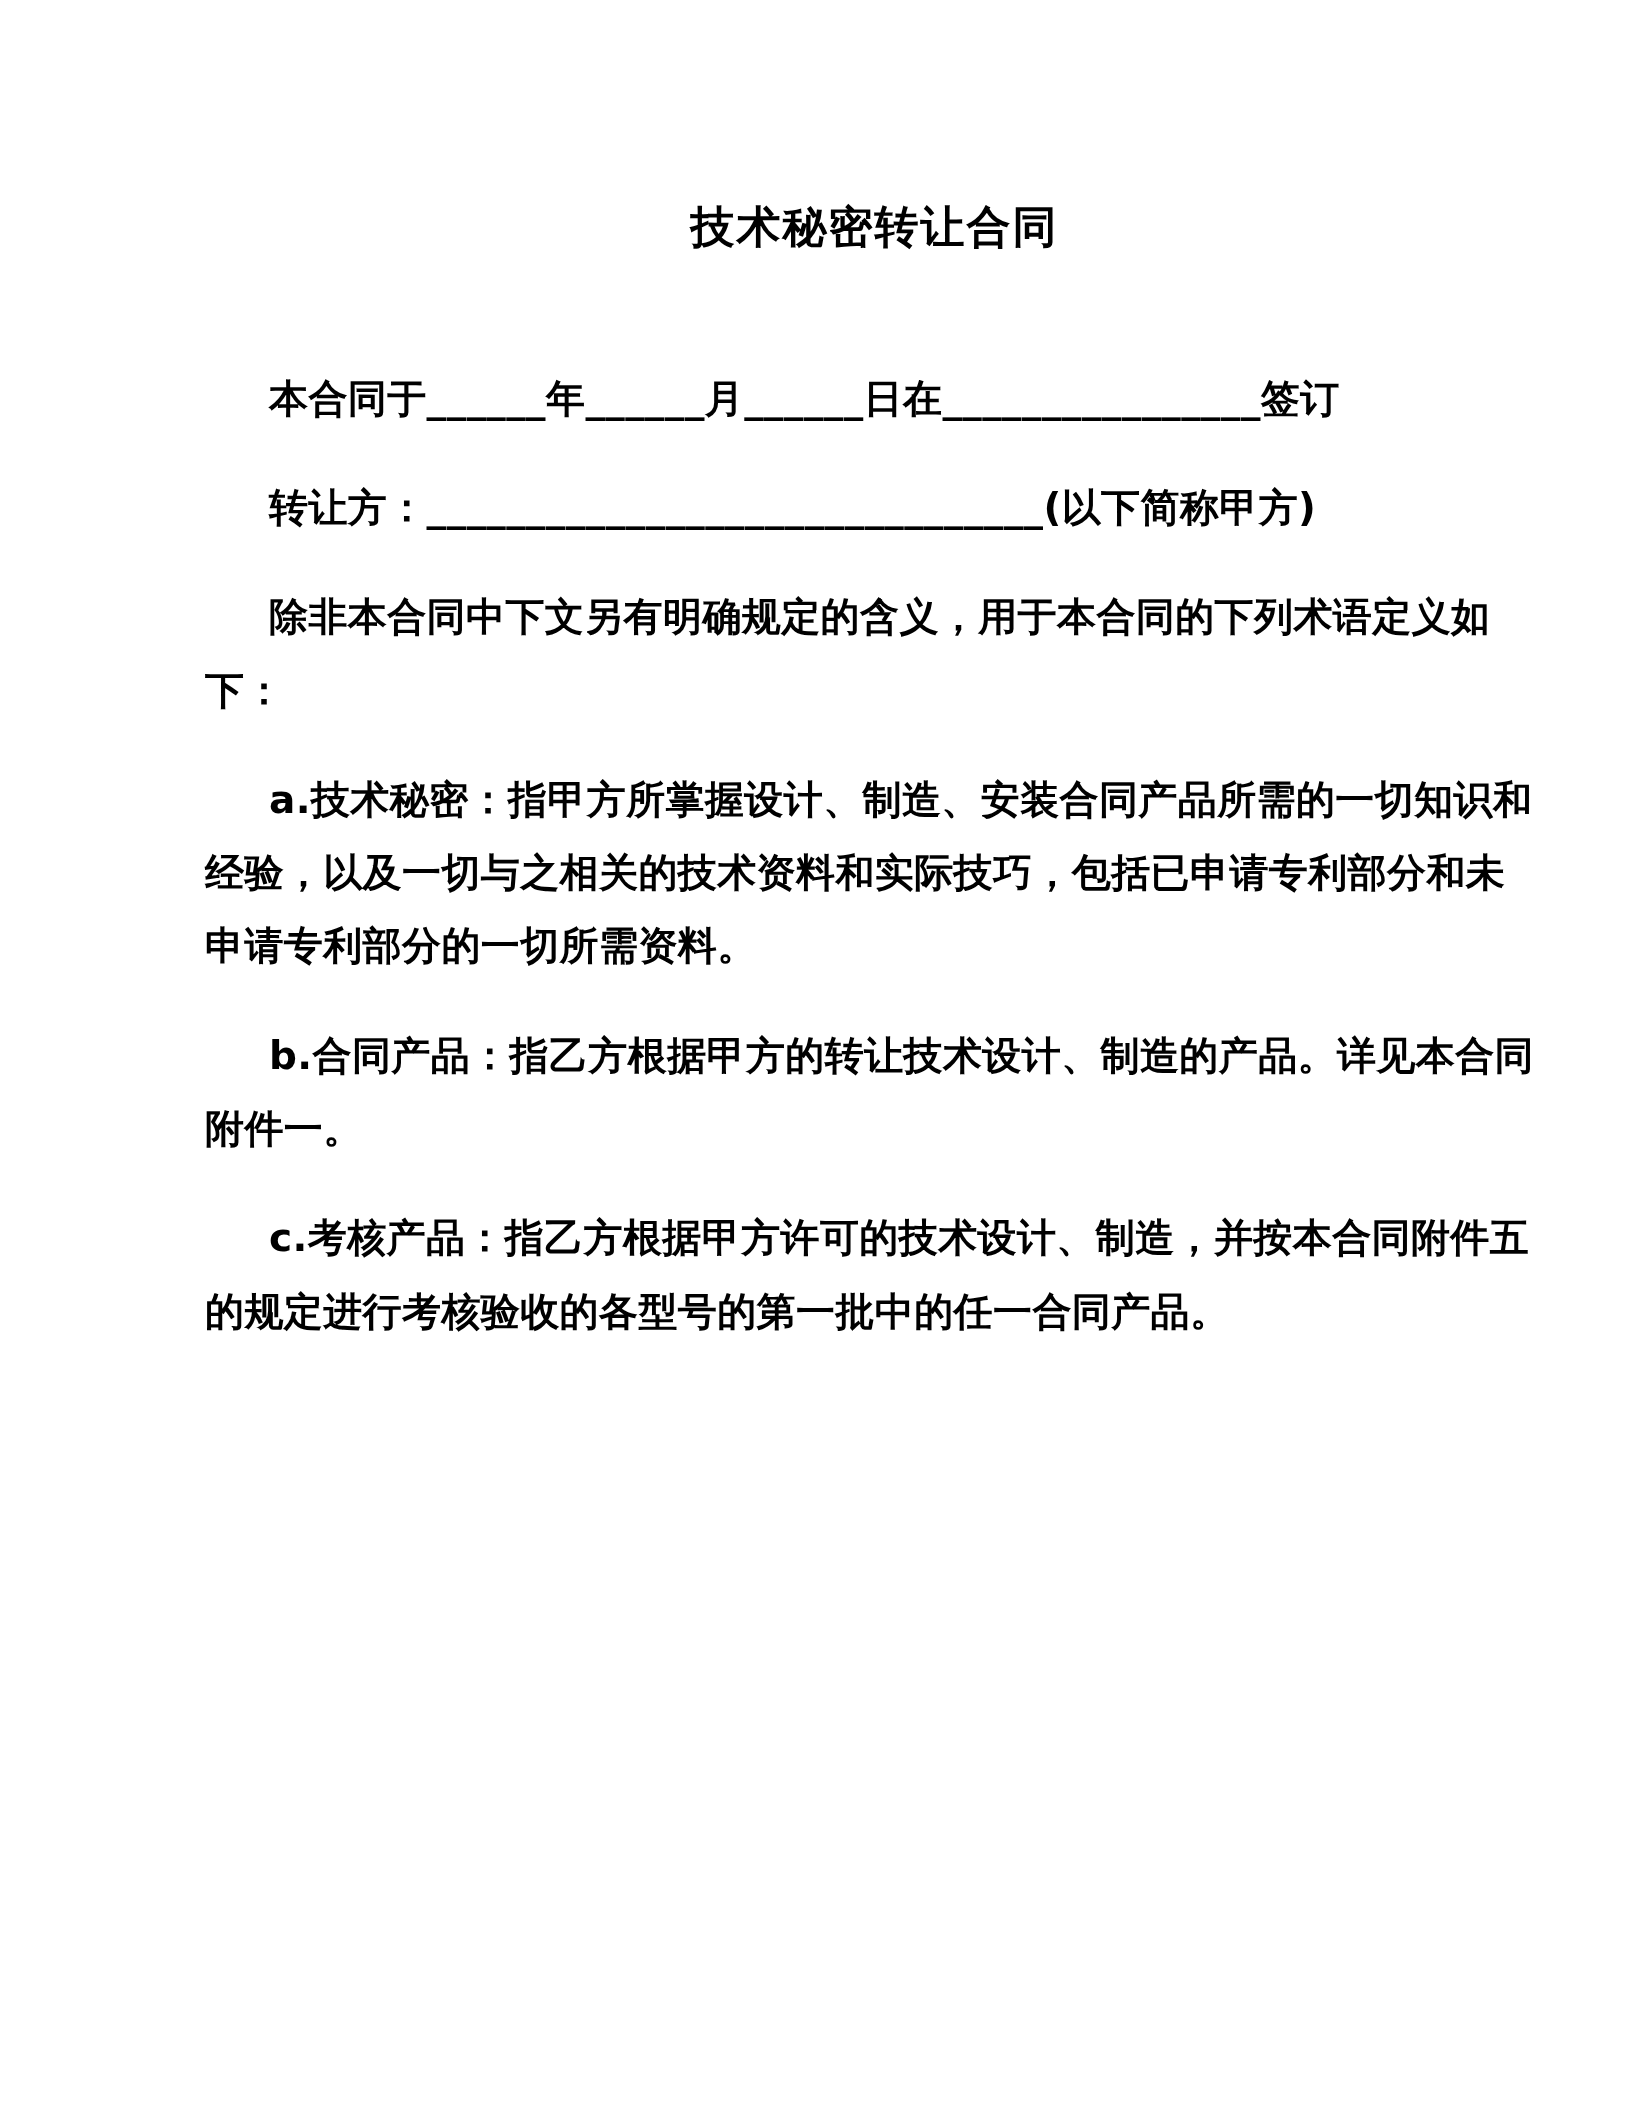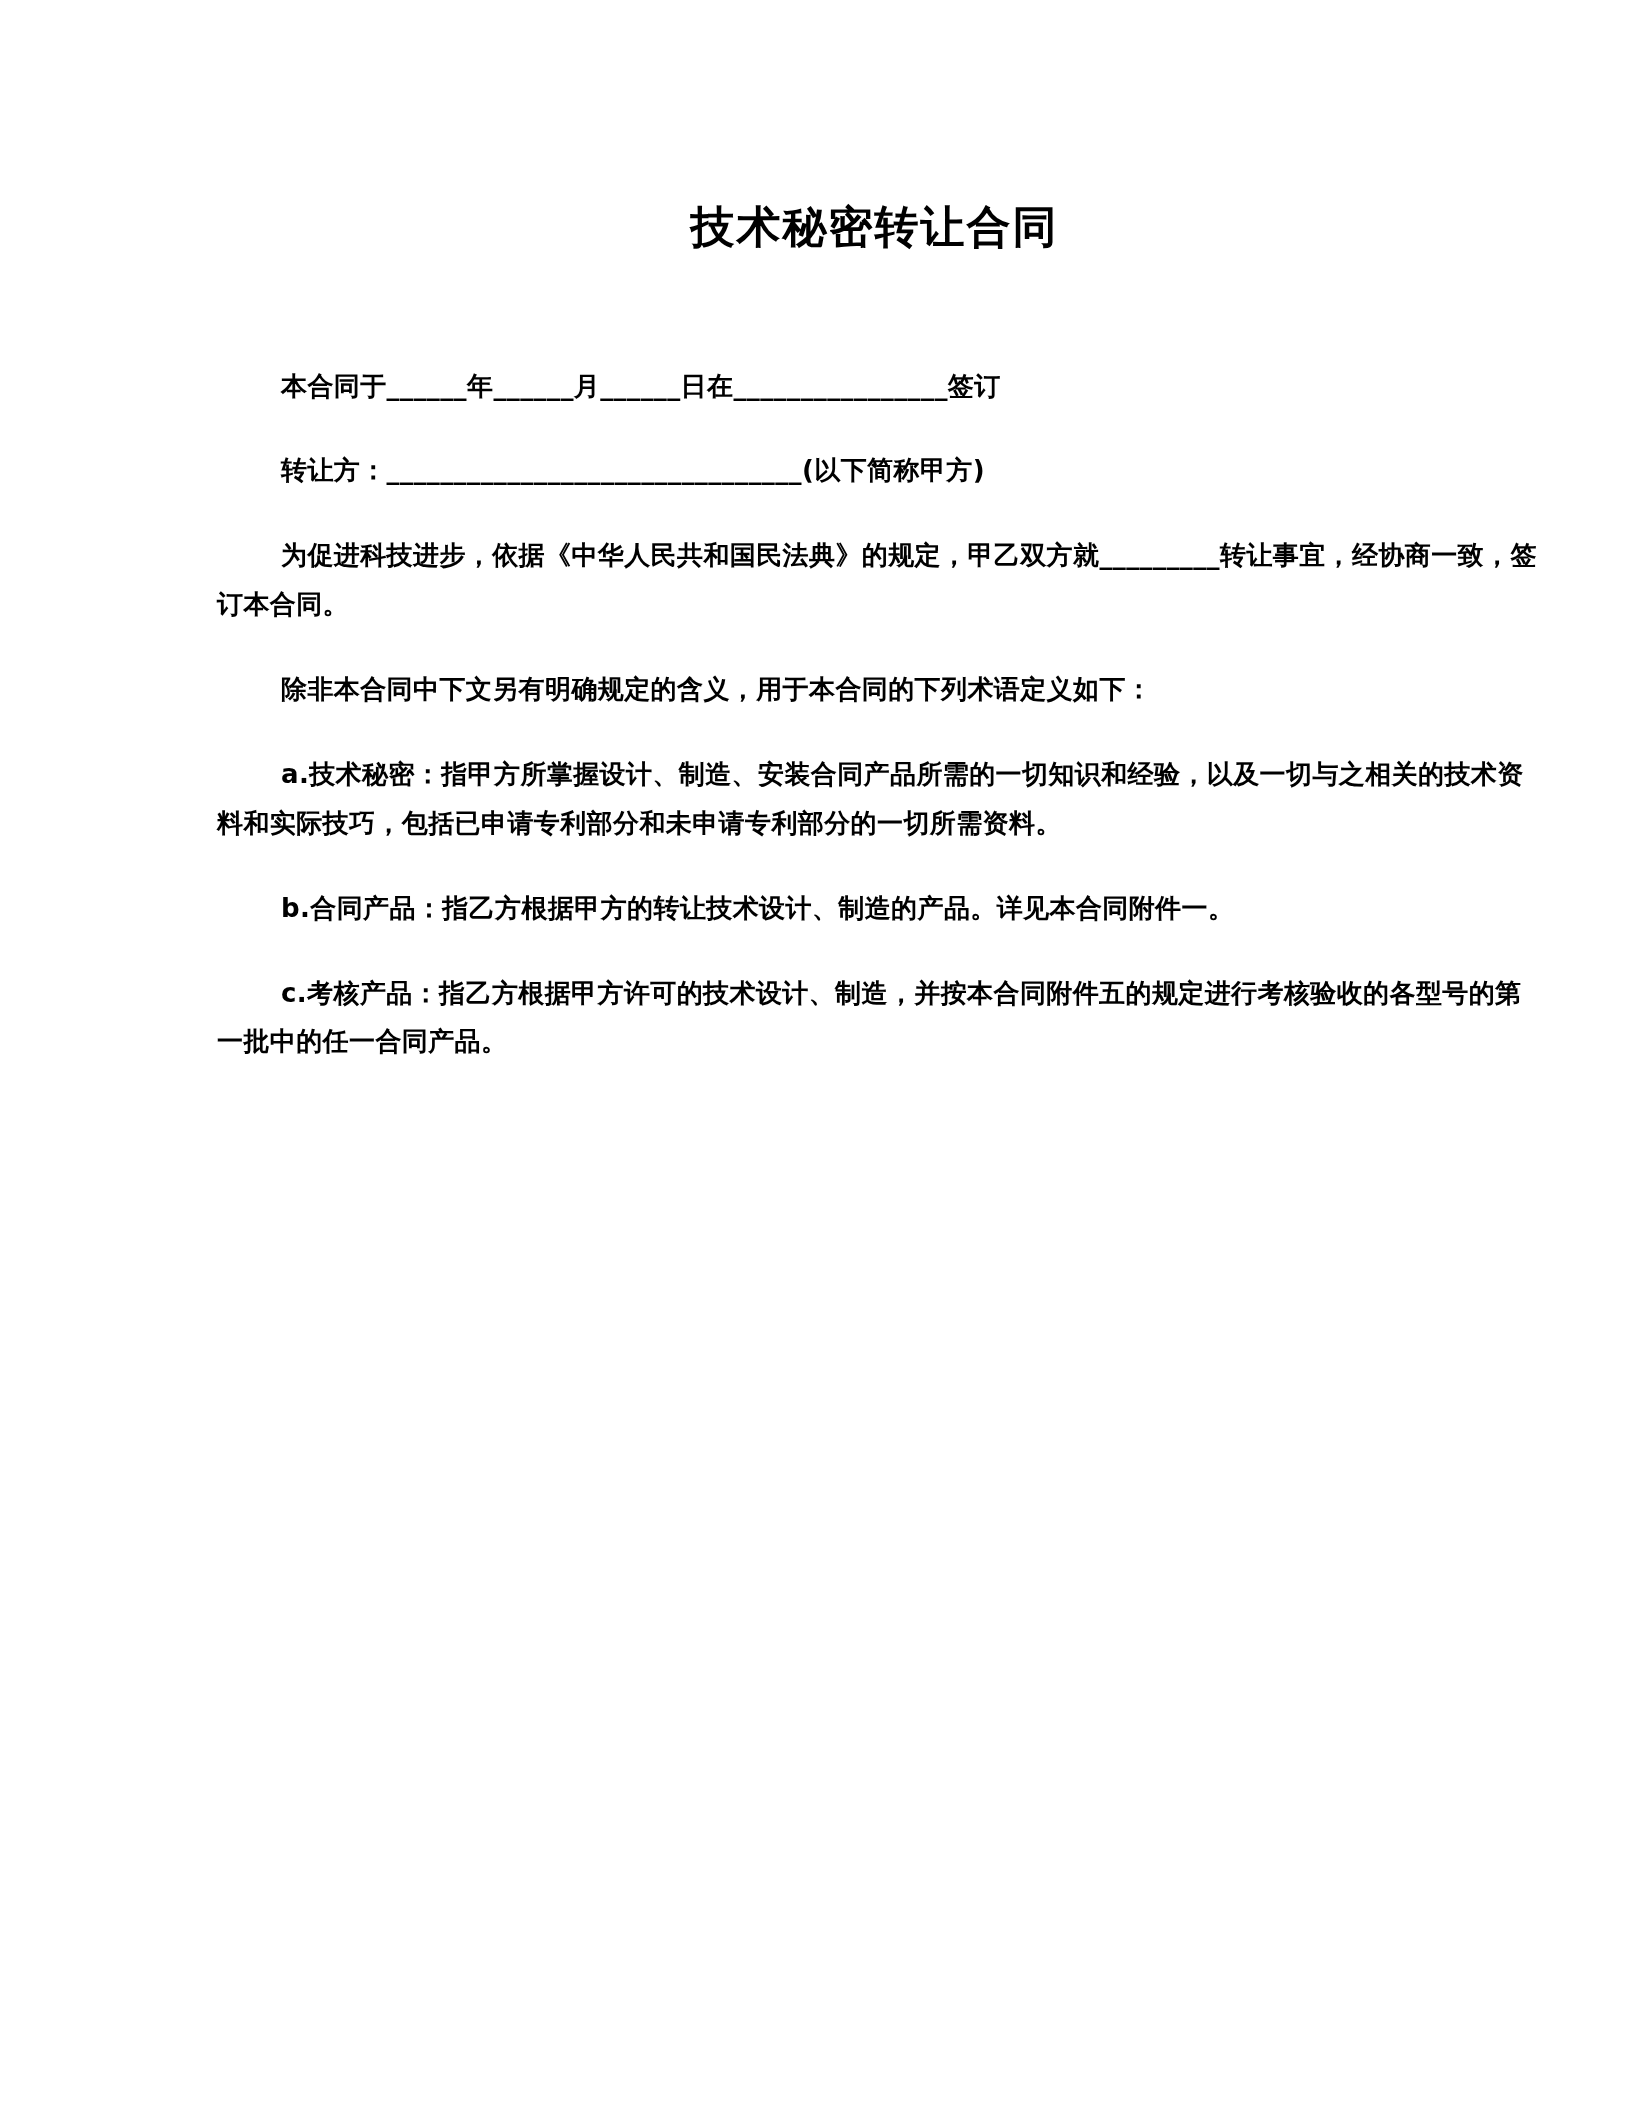--- a/index.html
+++ b/index.html
@@ -23,40 +23,39 @@
   }
   .doc-title {
     font-size: 44px;
     font-weight: 700;
     text-align: center;
     letter-spacing: 2px;
     line-height: 1.4;
     margin: 0 0 104px 0;
   }
   p.para {
-    font-size: 26px;
+    font-size: 39px;
     font-weight: 700;
     line-height: 1.88;
-    margin: 0 0 36px 12px;
+    margin: 0 0 36px 0;
     text-align: left;
     text-indent: 64px;
     letter-spacing: 0.4px;
     word-break: break-word;
   }
 </style>
 </head>
 <body>
 
 <div class="page">
 
   <h1 class="doc-title">技术秘密转让合同</h1>
 
   <div>
     <p class="para">本合同于______年______月______日在________________签订</p>
     <p class="para">转让方：_______________________________(以下简称甲方)</p>
-    <p class="para">为促进科技进步，依据《中华人民共和国民法典》的规定，甲乙双方就_________转让事宜，经协商一致，签订本合同。</p>
     <p class="para">除非本合同中下文另有明确规定的含义，用于本合同的下列术语定义如下：</p>
     <p class="para">a.技术秘密：指甲方所掌握设计、制造、安装合同产品所需的一切知识和经验，以及一切与之相关的技术资料和实际技巧，包括已申请专利部分和未申请专利部分的一切所需资料。</p>
     <p class="para">b.合同产品：指乙方根据甲方的转让技术设计、制造的产品。详见本合同附件一。</p>
     <p class="para">c.考核产品：指乙方根据甲方许可的技术设计、制造，并按本合同附件五的规定进行考核验收的各型号的第一批中的任一合同产品。</p>
   </div>
 
 </div>
 
 </body></html>

